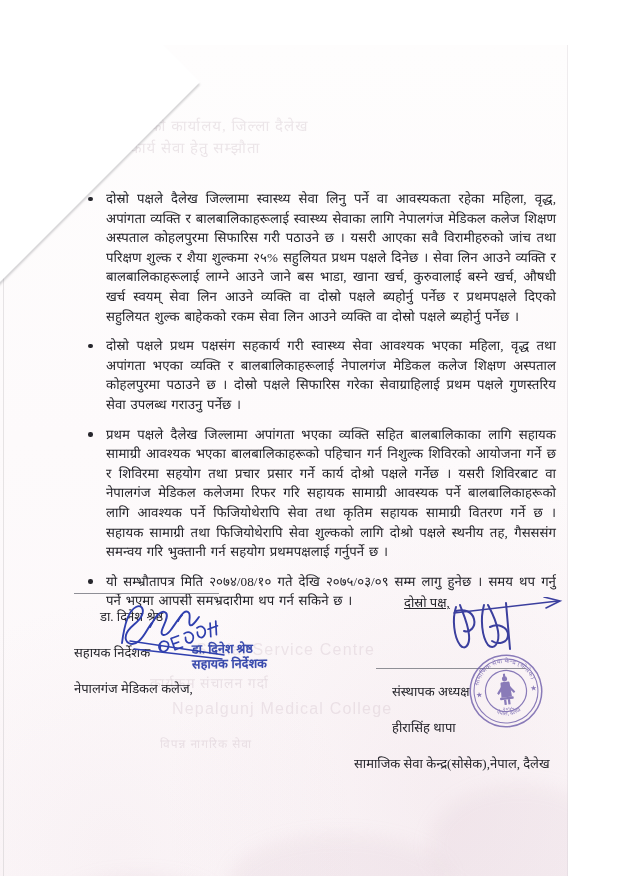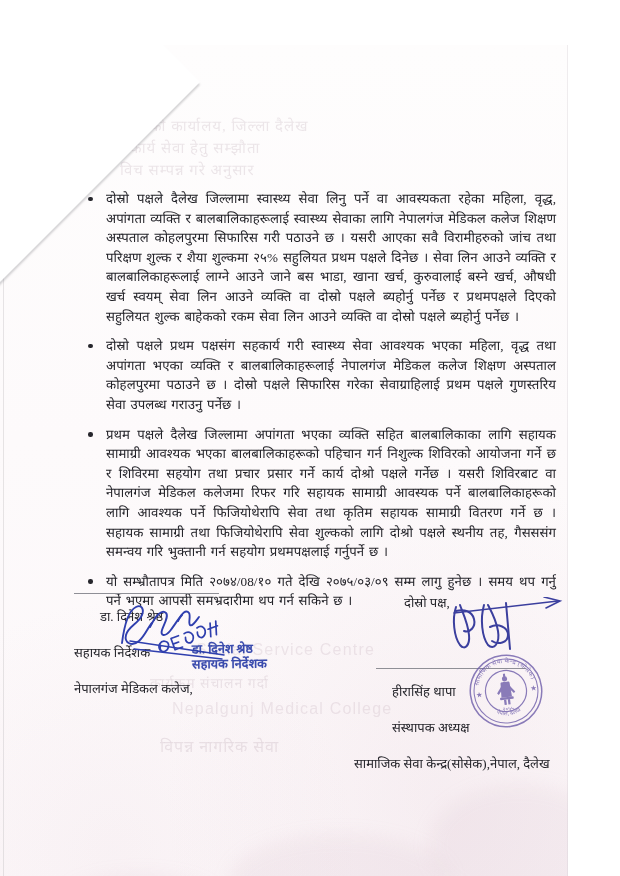--- a/index.html
+++ b/index.html
@@ -203,25 +203,24 @@
   }
 </style>
 </head>
 <body>
 
 <div class="page">
 
   <div class="ghost-layer">
     <div class="ghost" style="left:150px; top:70px; font-size:15px;">को कार्यालय, जिल्ला दैलेख</div>
     <div class="ghost" style="left:110px; top:92px; font-size:15px;">सहकार्य सेवा हेतु सम्झौता</div>
-    <div class="ghost" style="left:120px; top:114px; font-size:15px;">विच सम्पन्न गरे अनुसार</div>
     <div class="ghost-lat" style="left:196px; top:596px; font-size:16px;">Social Service Centre</div>
     <div class="ghost-lat" style="left:172px; top:655px; font-size:16px;">Nepalgunj Medical College</div>
     <div class="ghost" style="left:150px; top:628px; font-size:14px;">कार्यक्रम संचालन गर्दा</div>
-    <div class="ghost" style="left:160px; top:690px; font-size:16px;">विपन्न नागरिक सेवा</div>
+    <div class="ghost" style="left:160px; top:690px; font-size:12px;">विपन्न नागरिक सेवा</div>
     <div class="ghost-blob" style="left:430px; top:740px; width:180px; height:120px;"></div>
     <div class="ghost-blob" style="left:230px; top:790px; width:220px; height:90px;"></div>
     <div class="ghost-blob" style="left:60px; top:830px; width:160px; height:60px;"></div>
   </div>
 
   <div class="content">
 
     <div class="doc-title">शर्तहरु</div>
 
     <ul class="terms-list">
@@ -232,24 +231,24 @@
     </ul>
 
     <div class="sig-block sig-left">
       <div class="sig-rule"></div>
       <div class="sig-line indent">डा. दिनेश श्रेष्ठ</div>
       <div class="sig-line">सहायक निर्देशक</div>
       <div class="sig-line">नेपालगंज मेडिकल कलेज,</div>
     </div>
 
     <div class="sig-block sig-right">
-      <div class="sig-party" style="padding-left:40px;">दोस्रो पक्ष,</div>
+      <div class="sig-party" style="padding-left:40px;text-decoration:underline;">दोस्रो पक्ष,</div>
       <div class="sig-rule sig-rule-right"></div>
+      <div class="sig-line indent2" style="padding-left:28px;">संस्थापक अध्यक्ष</div>
       <div class="sig-line indent2" style="padding-left:28px;">हीरासिंह थापा</div>
-      <div class="sig-line indent2" style="padding-left:28px;">संस्थापक अध्यक्ष</div>
       <div class="sig-line" style="margin-left:-10px;">सामाजिक सेवा केन्द्र(सोसेक),नेपाल, दैलेख</div>
     </div>
 
   </div>
 
   <svg class="ink ink-left" width="150" height="70" viewBox="0 0 150 70">
     <g fill="none" stroke="#2f3fae" stroke-width="1.9" stroke-linecap="round">
       <path d="M10,46 C12,30 16,14 24,10 C30,7 33,13 29,20 C25,27 16,30 14,38 C12,46 20,50 27,44 C33,39 36,30 40,26"></path>
       <path d="M38,30 C44,18 50,12 54,16 C57,19 52,27 50,33 C48,39 53,40 58,34 C62,29 66,22 70,18"></path>
       <path d="M66,24 C70,16 74,12 77,16 C79,19 76,26 78,28 C80,30 84,24 87,20"></path>

